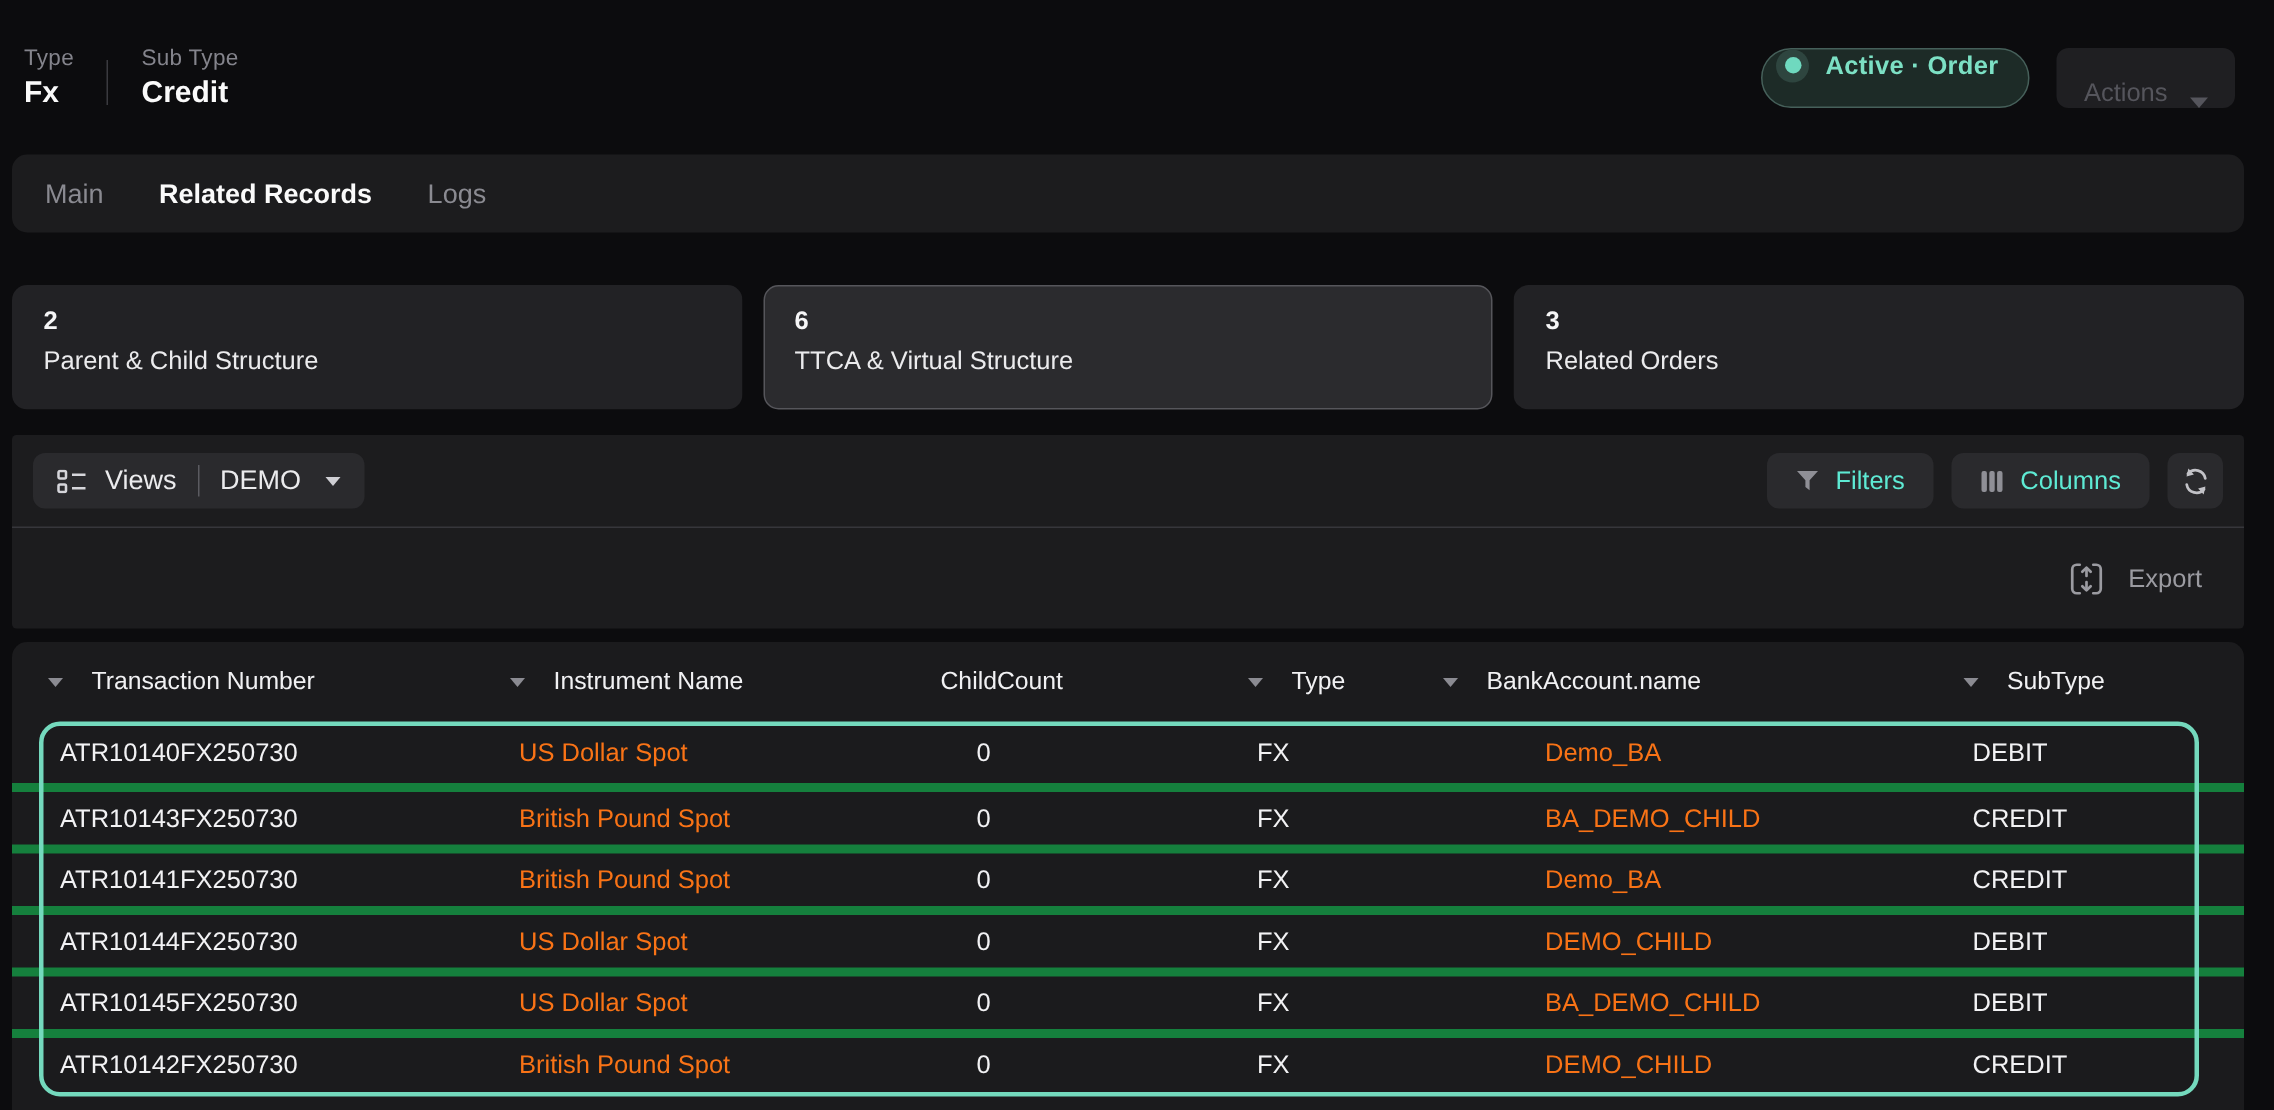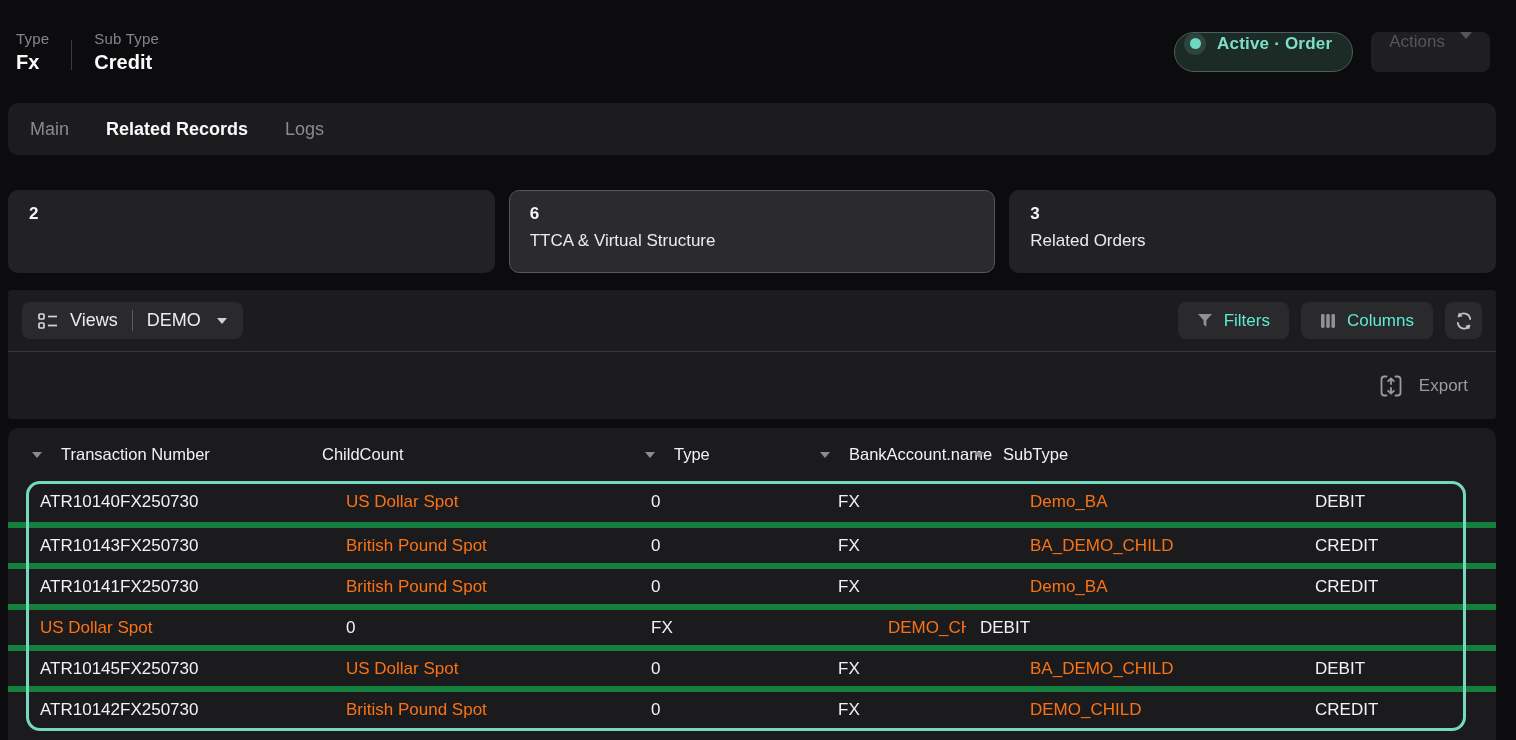--- a/index.html
+++ b/index.html
@@ -18,21 +18,21 @@
   .id-label { font-size:15px; color:#84848c; letter-spacing:.2px; }
   .id-value { font-size:20px; font-weight:bold; color:#fafafa; margin-top:4px; }
   .id-divider { width:1px; height:30px; background:#3a3a3f; margin:6px 22px 0 22px; }
 
   .header-right { display:flex; align-items:center; gap:18px; }
   .status-badge { display:flex; align-items:center; gap:11px; height:40px; padding:0 20px 16px 9px;
     background:#1d2b27; border:1.5px solid #46605a; border-radius:20px; }
   .status-dot-ring { width:22px; height:22px; border-radius:50%; background:#2e453f; display:flex; align-items:center; justify-content:center; }
   .status-dot { width:11px; height:11px; border-radius:50%; background:#6fd9bf; }
   .status-text { font-size:17px; font-weight:bold; color:#7ce0c4; letter-spacing:.2px; }
-  .actions-button { display:flex; align-items:flex-start; gap:15px; height:40px; padding:0 18px;
+  .actions-button { display:flex; align-items:flex-end; gap:15px; height:40px; padding:0 18px;
     background:#1f1f22; border-radius:8px; font-size:17px; color:#55555c; }
   .chevron-down { width:0; height:0; border-left:6px solid transparent; border-right:6px solid transparent; border-top:7px solid currentColor; }
 
   
   .tab-bar { margin:0 20px 0 8px; height:52px; background:#1c1c1e; border-radius:10px;
     display:flex; align-items:center; padding:0 22px; gap:37px; }
   .tab { font-size:18px; color:#8a8a91; cursor:default; }
   .tab.active { color:#fafafa; font-weight:bold; }
 
   
@@ -111,20 +111,21 @@
 
 <div class="tab-bar">
   <span class="tab">Main</span>
   <span class="tab active">Related Records</span>
   <span class="tab">Logs</span>
 </div>
 
 <div class="cards-row">
   <div class="summary-card">
     <div class="card-count">2</div>
+    <div class="card-label">Parent &amp; Child Structure</div>
   </div>
   <div class="summary-card selected">
     <div class="card-count">6</div>
     <div class="card-label">TTCA &amp; Virtual Structure</div>
   </div>
   <div class="summary-card">
     <div class="card-count">3</div>
     <div class="card-label">Related Orders</div>
   </div>
 </div>
@@ -190,20 +191,24 @@
     </div>
   </div>
 </div>
 
 <div class="table-panel">
   <div class="table-header">
     <div class="th th-1">
       <span class="sort-triangle"></span>
       <span>Transaction Number</span>
     </div>
+    <div class="th th-2">
+      <span class="sort-triangle"></span>
+      <span>Instrument Name</span>
+    </div>
     <div class="th th-3">
       <span>ChildCount</span>
     </div>
     <div class="th th-4">
       <span class="sort-triangle"></span>
       <span>Type</span>
     </div>
     <div class="th th-5">
       <span class="sort-triangle"></span>
       <span>BankAccount.name</span>
@@ -233,20 +238,21 @@
     </div>
     <div class="table-row">
       <span class="cell">ATR10141FX250730</span>
       <span class="cell link">British Pound Spot</span>
       <span class="cell">0</span>
       <span class="cell">FX</span>
       <span class="cell link bank">Demo_BA</span>
       <span class="cell">CREDIT</span>
     </div>
     <div class="table-row">
+      <span class="cell">ATR10144FX250730</span>
       <span class="cell link">US Dollar Spot</span>
       <span class="cell">0</span>
       <span class="cell">FX</span>
       <span class="cell link bank">DEMO_CHILD</span>
       <span class="cell">DEBIT</span>
     </div>
     <div class="table-row">
       <span class="cell">ATR10145FX250730</span>
       <span class="cell link">US Dollar Spot</span>
       <span class="cell">0</span>

